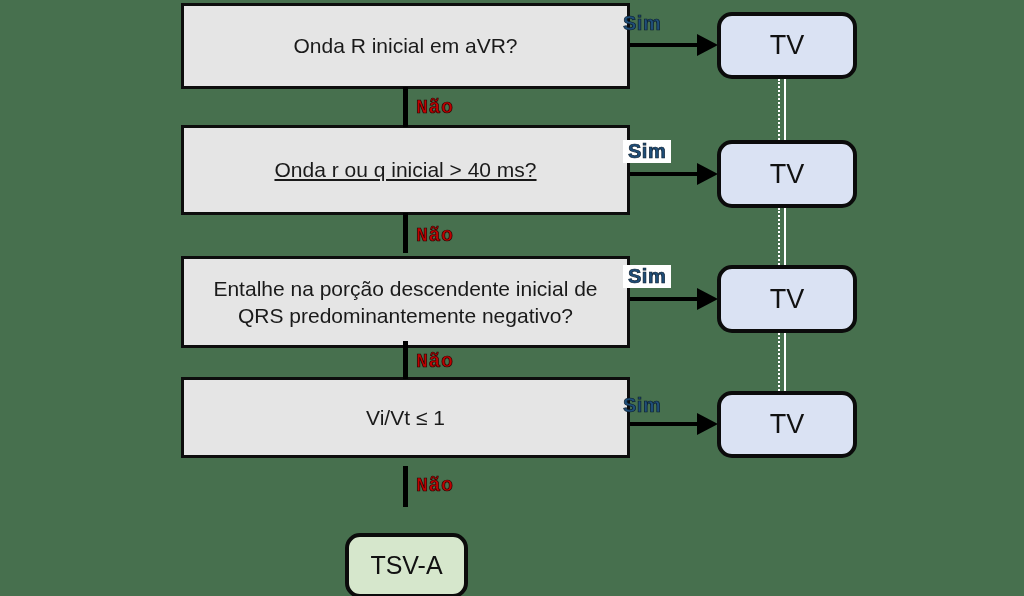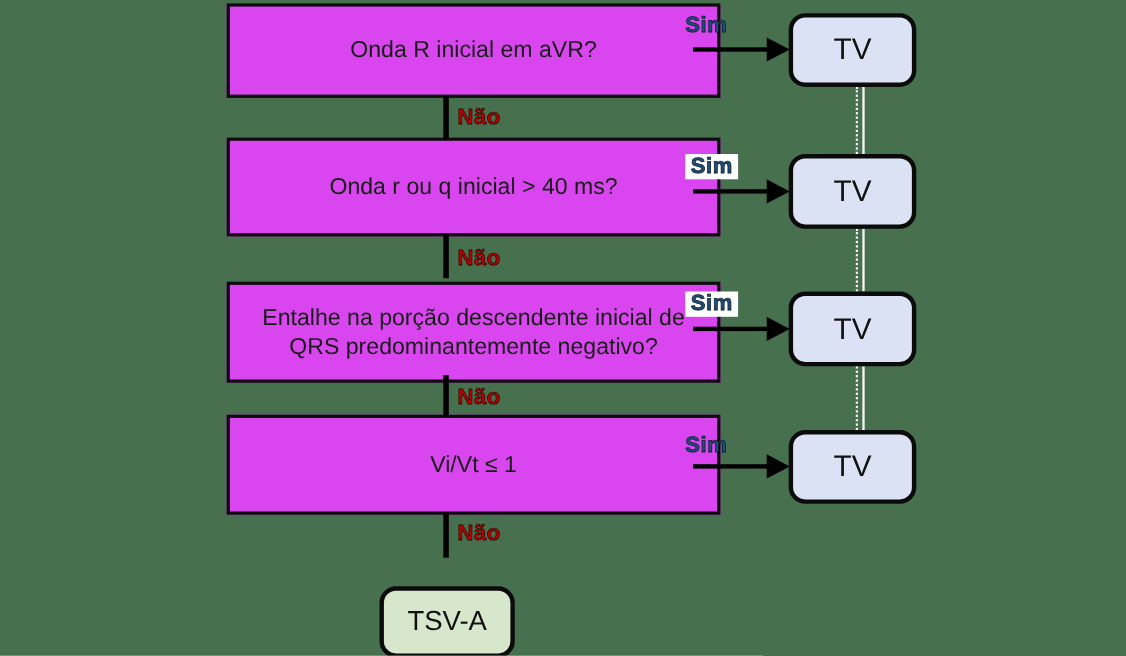--- a/index.html
+++ b/index.html
@@ -7,39 +7,38 @@
     position:relative;
     width:1024px;height:596px;
     background:#47704E;
     font-family:"Liberation Sans", sans-serif;
     overflow:hidden;
   }
   
   .qbox{
     position:absolute;
     left:181px;width:449px;
-    background:#d946ef;
+    background:#e5e5e5;
     border:3px solid #0d0d0d;
     box-sizing:border-box;
     display:flex;align-items:center;justify-content:center;
     text-align:center;
     font-size:21px;color:#1a1a1a;
     line-height:1.3;
     padding:0 14px;
-    margin-left:25px;
   }
   .q1{top:3px;height:86px;}
-  .q2{top:125px;height:90px;}
+  .q2{top:125px;height:90px;text-decoration:underline;}
   .q3{top:256px;height:92px;}
-  .q4{top:377px;height:91px;}
+  .q4{top:377px;height:81px;}
 
   
   .tvbox{
     position:absolute;
-    left:717px;width:116px;
+    left:717px;width:140px;
     background:#DAE2F3;
     border:4px solid #0b0b0b;
     border-radius:15px;
     box-sizing:border-box;
     display:flex;align-items:center;justify-content:center;
     font-size:27px;color:#111;
   }
   .tv1{top:12px;height:67px;}
   .tv2{top:140px;height:68px;}
   .tv3{top:265px;height:68px;}
@@ -69,20 +68,21 @@
   .v4{top:466px;height:41px;}
 
   
   .no-label{
     position:absolute;
     left:416px;
     font-size:20px;font-weight:bold;
     color:#C00000;
     -webkit-text-stroke:0.7px #2a0000;
     letter-spacing:0.5px;
+    font-family:Liberation Mono, monospace;
   }
   .n1{top:96px;} .n2{top:224px;} .n3{top:350px;} .n4{top:474px;}
 
   
   .yes-label{
     position:absolute;
     left:623px;
     font-size:20px;font-weight:bold;
     color:#1F4E79;
     -webkit-text-stroke:0.7px #0a1c2e;

